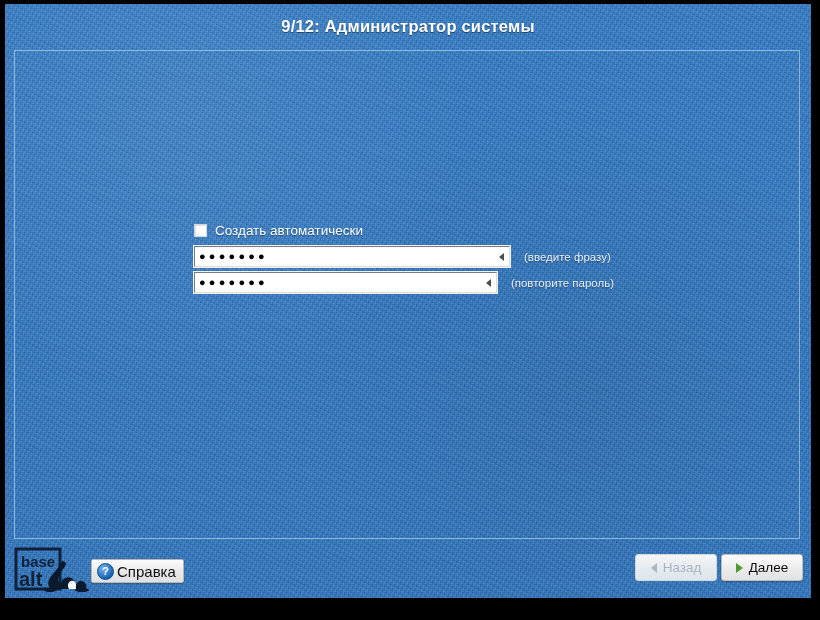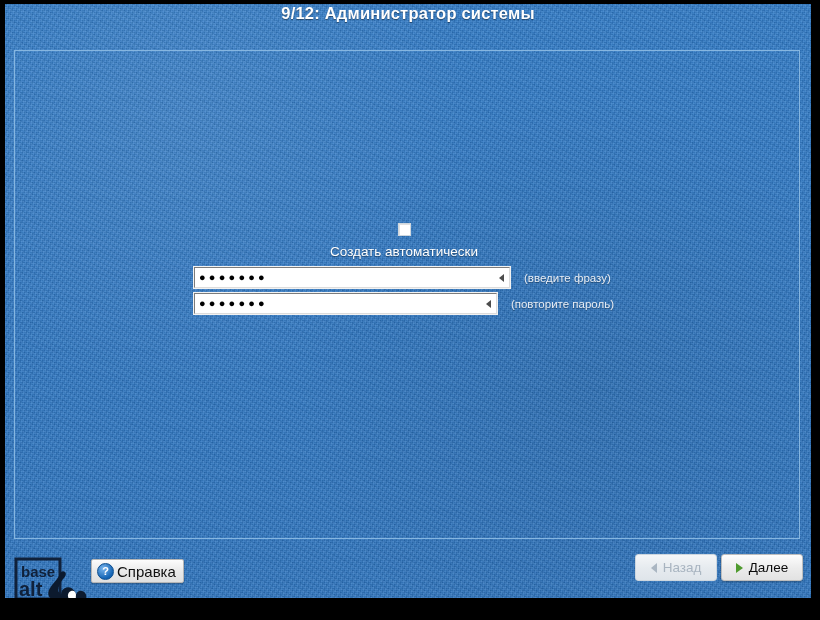--- a/index.html
+++ b/index.html
@@ -20,21 +20,21 @@
       repeating-linear-gradient(118deg,rgba(0,0,0,.05) 0 2px,rgba(255,255,255,.045) 2px 4px),
       radial-gradient(circle at 22% 18%,rgba(255,255,255,.07),rgba(0,0,0,0) 36%),
       radial-gradient(circle at 72% 64%,rgba(0,0,0,.07),rgba(0,0,0,0) 42%),
       linear-gradient(#2d79c7,#2a72be);
     overflow:hidden;
   }
 
   
   #header{
     position:absolute;left:0;top:0;width:806px;height:44px;
-    display:flex;justify-content:center;
+    display:flex;align-items:center;justify-content:center;
   }
   #step-title{
     color:#ffffff;font-size:16.5px;font-weight:bold;
     letter-spacing:.2px;
     text-shadow:0 1px 1px rgba(0,0,0,.45);
     white-space:nowrap;
   }
 
   
   #content-panel{
@@ -48,21 +48,21 @@
     position:absolute;left:179px;top:172px;width:420px;
   }
   #prompt-label{
     color:#ffffff;font-size:13.5px;
     text-shadow:0 1px 1px rgba(0,0,0,.4);
     white-space:nowrap;
     margin-bottom:7px;
   }
 
   .checkbox-row{
-    display:flex;align-items:center;gap:8px;margin-bottom:8px;flex-direction:column;
+    display:flex;align-items:center;gap:8px;margin-bottom:8px;
   }
   .checkbox-box{
     width:13px;height:13px;box-sizing:border-box;
     background:#ffffff;
     border:1px solid #cfd7de;
     box-shadow:inset 1px 1px 0 rgba(0,0,0,.12);
     flex:0 0 auto;
   }
   .checkbox-label{
     color:#ffffff;font-size:13.5px;white-space:nowrap;
@@ -100,21 +100,21 @@
     text-shadow:0 1px 1px rgba(0,0,0,.35);
   }
 
   
   #footer{
     position:absolute;left:0;top:538px;width:806px;height:56px;
   }
 
   
   #brand-logo{
-    position:absolute;left:9px;top:15px;width:72px;height:48px;
+    position:absolute;left:9px;top:5px;width:72px;height:48px;
   }
 
   
   #help-button{
     position:absolute;left:86px;top:17px;
     height:24px;box-sizing:border-box;
     display:flex;align-items:center;gap:3px;
     padding:0 7px 0 5px;
     background:linear-gradient(#fcfcfc,#e8e8e8 55%,#e0e0e0);
     border:1px solid #b6b6b6;border-radius:2px;

